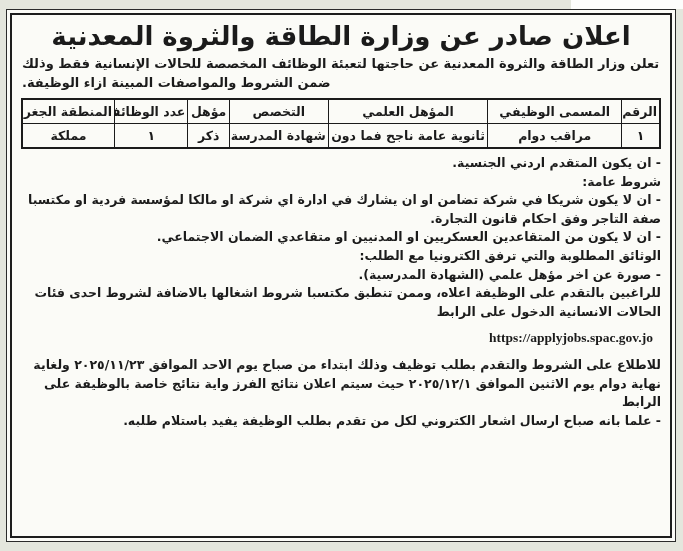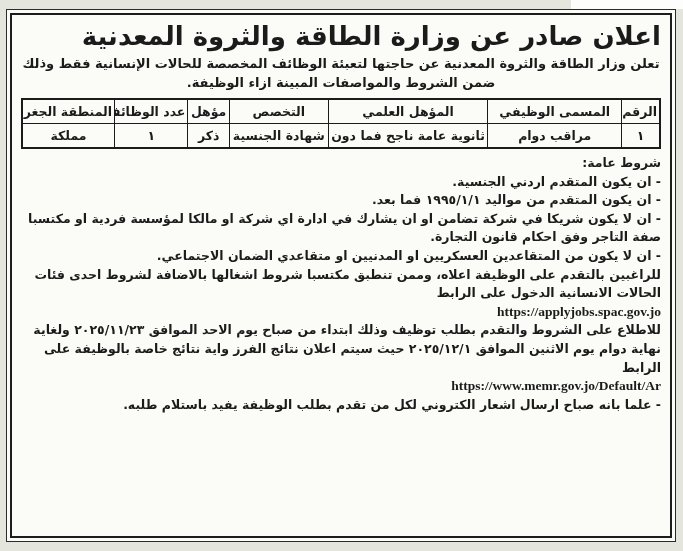--- a/index.html
+++ b/index.html
@@ -17,31 +17,32 @@
     box-sizing:border-box;
   }
   .sheet-inner {
     border:2px solid #1d1d1d;
     height:100%;
     box-sizing:border-box;
     padding:2px 9px 4px 9px;
     overflow:hidden;
   }
   .title {
+    text-align:center;
     font-size:26px;
     font-weight:bold;
     margin:4px 0 3px 0;
     letter-spacing:0;
   }
   .intro {
     margin:1px 1px 6px 1px;
     font-size:13px;
     font-weight:bold;
     line-height:19px;
-    text-align:center;
+    text-align:left;
   }
   table.jobs {
     width:100%;
     border-collapse:collapse;
     table-layout:fixed;
     font-size:12.5px;
     margin:2px 0 5px 0;
     border:2px solid #1b1b1b;
   }
   table.jobs th, table.jobs td {
@@ -60,21 +61,21 @@
     text-align:right;
   }
   .bullet::before { content:"- "; }
   .url {
     direction:ltr;
     text-align:right;
     font-family:"Liberation Serif","DejaVu Serif",serif;
     font-weight:bold;
     font-size:13.5px;
     line-height:18.6px;
-    margin:0;
+    margin:8px;
   }
   .corner-patch {
     position:absolute; top:0; right:0; width:112px; height:9px;
     background:#fdfdfc;
   }
 </style>
 </head>
 <body>
 
 <div class="corner-patch"></div>
@@ -105,42 +106,44 @@
           <th>مؤهل</th>
           <th>عدد الوظائف</th>
           <th>المنطقة الجغرافية</th>
         </tr>
       </thead>
       <tbody>
         <tr>
           <td>١</td>
           <td>مراقب دوام</td>
           <td>ثانوية عامة ناجح فما دون</td>
-          <td>شهادة الجنسية</td>
+          <td>شهادة المدرسة</td>
           <td>ذكر</td>
           <td>١</td>
           <td>مملكة</td>
         </tr>
       </tbody>
     </table>
 
     <div>
+      <p class="line bullet">ان يكون المتقدم اردني الجنسية.</p>
       <p class="line">شروط عامة:</p>
-      <p class="line bullet">ان يكون المتقدم اردني الجنسية.</p>
-      <p class="line bullet">ان يكون المتقدم من مواليد ١٩٩٥/١/١ فما بعد.</p>
       <p class="line bullet">ان لا يكون شريكا في شركة تضامن او ان يشارك في ادارة اي شركة او مالكا لمؤسسة فردية او مكتسبا صفة التاجر وفق احكام قانون التجارة.</p>
       <p class="line bullet">ان لا يكون من المتقاعدين العسكريين او المدنيين او متقاعدي الضمان الاجتماعي.</p>
     </div>
 
+    <div>
+      <p class="line">الوثائق المطلوبة والتي ترفق الكترونيا مع الطلب:</p>
+      <p class="line bullet">صورة عن اخر مؤهل علمي (الشهادة المدرسية).</p>
+    </div>
 
     <div>
       <p class="line">للراغبين بالتقدم على الوظيفة اعلاه، وممن تنطبق مكتسبا شروط اشغالها بالاضافة لشروط احدى فئات الحالات الانسانية الدخول على الرابط</p>
       <p class="url">https://applyjobs.spac.gov.jo</p>
       <p class="line">للاطلاع على الشروط والتقدم بطلب توظيف وذلك ابتداء من صباح يوم الاحد الموافق ٢٠٢٥/١١/٢٣ ولغاية نهاية دوام يوم الاثنين الموافق ٢٠٢٥/١٢/١ حيث سيتم اعلان نتائج الفرز واية نتائج خاصة بالوظيفة على الرابط</p>
-      <p class="url">https://www.memr.gov.jo/Default/Ar</p>
     </div>
 
     <div>
       <p class="line bullet">علما بانه صباح ارسال اشعار الكتروني لكل من تقدم بطلب الوظيفة يفيد باستلام طلبه.</p>
 
     </div>
 
   </div>
 </div>
 

